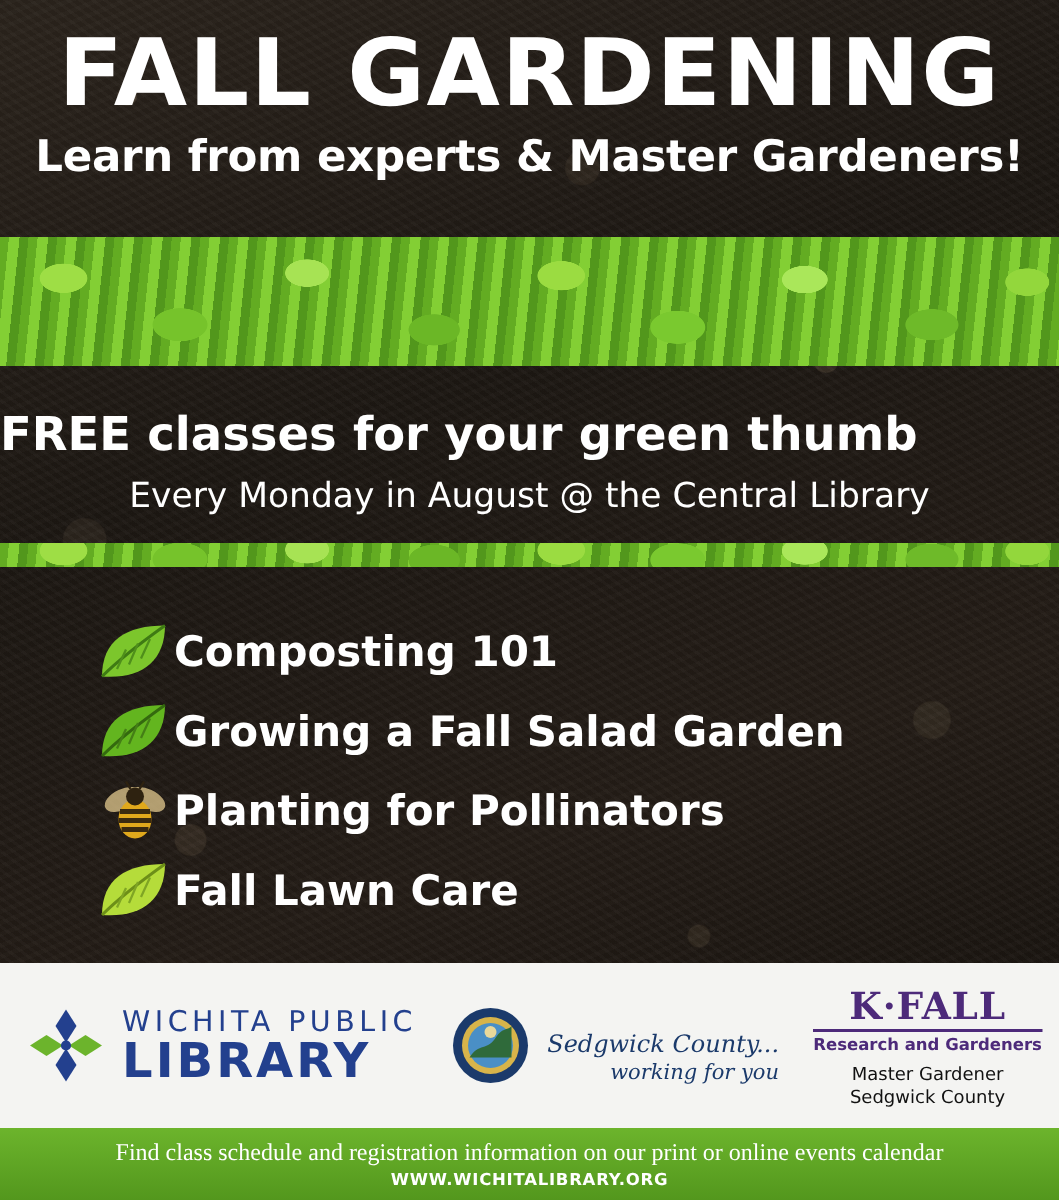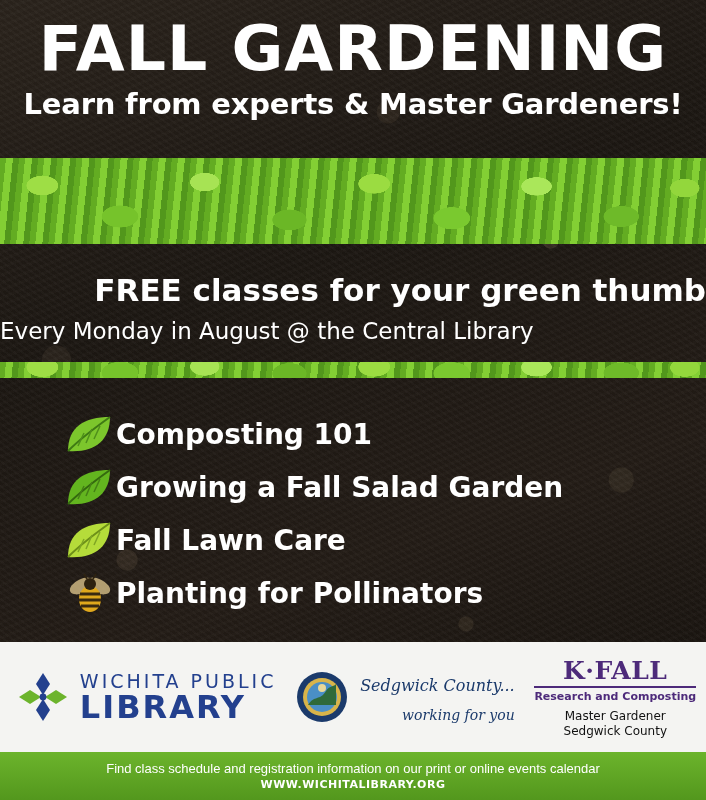--- a/index.html
+++ b/index.html
@@ -67,28 +67,28 @@
       radial-gradient(ellipse 29px 17px at 88% 68%, #6eba29 0 60%, rgba(0,0,0,0) 62%),
       radial-gradient(ellipse 24px 15px at 97% 35%, #93d73c 0 60%, rgba(0,0,0,0) 62%),
       repeating-linear-gradient(96deg, #63ac22 0 6px, #83cf34 6px 13px, #52971c 13px 19px),
       linear-gradient(#5fa820, #468014);
   }
   .band-tall { top: 158px; height: 86px; }
   .band-short { top: 362px; height: 16px; }
 
   
   .free-line {
-    position: absolute; top: 272px; left: 0; width: 706px; text-align: right;
+    position: absolute; top: 272px; left: 0; width: 706px; text-align: left;
     font-family: "DejaVu Sans", sans-serif;
     font-weight: 700;
     font-size: 31px;
     color: #ffffff;
   }
   .when-line {
-    position: absolute; top: 318px; left: 0; width: 706px; text-align: left;
+    position: absolute; top: 318px; left: 0; width: 706px; text-align: center;
     font-family: "DejaVu Sans", sans-serif;
     font-weight: 400;
     font-size: 23px;
     color: #ffffff;
   }
 
   
   .classes { position: absolute; top: 408px; left: 64px; width: 600px; }
   .class-row { display: flex; align-items: center; height: 53px; }
   .bullet-icon { width: 52px; height: 44px; flex: 0 0 52px; position: relative; }
@@ -116,21 +116,21 @@
     font-family: "DejaVu Sans", sans-serif; font-size: 32px; letter-spacing: 2px;
     color: #23408e; font-weight: 700; margin-top: 3px;
   }
   .logo-county { display: flex; align-items: flex-end; gap: 12px; }
   .county-text { line-height: 1.15; }
   .county-l1 {
     font-family: "DejaVu Serif", serif; font-style: italic; font-size: 16px; color: #1b3a6b;
   }
   .county-l2 {
     font-family: "DejaVu Serif", serif; font-style: italic; font-size: 14px; color: #1b3a6b;
-    text-align: right; margin-top: 12px;
+    text-align: right; margin-top: 2px;
   }
   .logo-kstate { text-align: center; }
   .kstate-title {
     font-family: "DejaVu Serif", serif; font-weight: 700; font-size: 25px;
     color: #4d2a7a; letter-spacing: 0.5px;
   }
   .kstate-sub {
     font-family: "DejaVu Sans", sans-serif; font-weight: 700; font-size: 11px;
     color: #4d2a7a; border-top: 2px solid #4d2a7a; padding-top: 2px; margin-top: 1px;
   }
@@ -138,21 +138,21 @@
     font-family: "DejaVu Sans", sans-serif; font-size: 12px; color: #111; margin-top: 6px; line-height: 1.25;
   }
 
   
   .bottom-bar {
     position: absolute; left: 0; bottom: 0; width: 706px; height: 48px;
     background: linear-gradient(#6cb42c, #53971d);
     display: flex; flex-direction: column; align-items: center; justify-content: center;
   }
   .bottom-line1 {
-    font-family: Liberation Sans, sans-serif; font-size: 13px; color: #ffffff; text-align: center;
+    font-family: Liberation Serif, serif; font-size: 16px; color: #ffffff; text-align: center;
   }
   .bottom-line2 {
     font-family: "DejaVu Sans", sans-serif; font-weight: 700; font-size: 11px;
     color: #ffffff; letter-spacing: 0.5px; margin-top: 2px;
   }
 </style>
 </head>
 <body>
 
 <div class="poster">
@@ -185,45 +185,45 @@
 
     <div class="class-row">
       <span class="bullet-icon">
         <svg width="52" height="44" viewBox="0 0 52 44" aria-hidden="true">
           <path d="M4 38 C4 14 20 4 46 4 C46 28 30 40 4 38 Z" fill="#63b51f"></path>
           <path d="M4 38 C16 26 32 14 46 4" stroke="#34690f" stroke-width="2" fill="none"></path>
           <path d="M14 33 L20 20 M22 30 L28 16 M30 26 L36 13" stroke="#447f16" stroke-width="1.5" fill="none"></path>
         </svg>
       </span>
       <span class="class-label">Growing a Fall Salad Garden</span>
-    </div>
-
-    <div class="class-row">
-      <span class="bullet-icon">
-        <svg width="52" height="44" viewBox="0 0 52 44" aria-hidden="true">
-          <path d="M4 38 C4 14 20 4 46 4 C46 28 30 40 4 38 Z" fill="#b5dc3a"></path>
-          <path d="M4 38 C16 26 32 14 46 4" stroke="#6d8f18" stroke-width="2" fill="none"></path>
-          <path d="M14 33 L20 20 M22 30 L28 16 M30 26 L36 13" stroke="#7fa524" stroke-width="1.5" fill="none"></path>
-        </svg>
-      </span>
-      <span class="class-label">Fall Lawn Care</span>
     </div>
 
     <div class="class-row">
       <span class="bullet-icon">
         <svg width="52" height="44" viewBox="0 0 52 44" aria-hidden="true">
           <ellipse cx="18" cy="14" rx="13" ry="7" fill="#e3c98f" opacity="0.75" transform="rotate(-25 18 14)"></ellipse>
           <ellipse cx="34" cy="14" rx="13" ry="7" fill="#e3c98f" opacity="0.75" transform="rotate(25 34 14)"></ellipse>
           <ellipse cx="26" cy="27" rx="11" ry="13" fill="#e0a81c"></ellipse>
           <path d="M16 22 H36 M15 28 H37 M17 34 H35" stroke="#3a2a10" stroke-width="3.2"></path>
           <circle cx="26" cy="12" r="6" fill="#2e2210"></circle>
           <path d="M23 7 L20 2 M29 7 L32 2" stroke="#2e2210" stroke-width="1.6"></path>
         </svg>
       </span>
       <span class="class-label">Planting for Pollinators</span>
+    </div>
+
+    <div class="class-row">
+      <span class="bullet-icon">
+        <svg width="52" height="44" viewBox="0 0 52 44" aria-hidden="true">
+          <path d="M4 38 C4 14 20 4 46 4 C46 28 30 40 4 38 Z" fill="#b5dc3a"></path>
+          <path d="M4 38 C16 26 32 14 46 4" stroke="#6d8f18" stroke-width="2" fill="none"></path>
+          <path d="M14 33 L20 20 M22 30 L28 16 M30 26 L36 13" stroke="#7fa524" stroke-width="1.5" fill="none"></path>
+        </svg>
+      </span>
+      <span class="class-label">Fall Lawn Care</span>
     </div>
   </div>
 
   <div class="footer">
 
     <div class="logo-wpl">
       <svg width="54" height="54" viewBox="0 0 54 54" aria-hidden="true">
         <path d="M27 3 L34 14 L27 25 L20 14 Z" fill="#23408e"></path>
         <path d="M27 29 L34 40 L27 51 L20 40 Z" fill="#23408e"></path>
         <path d="M3 27 L14 20 L25 27 L14 34 Z" fill="#6cb42c"></path>
@@ -245,21 +245,21 @@
         <circle cx="26" cy="17" r="4" fill="#e9d89a"></circle>
       </svg>
       <span class="county-text">
         <div class="county-l1">Sedgwick County...</div>
         <div class="county-l2">working for you</div>
       </span>
     </div>
 
     <div class="logo-kstate">
       <div class="kstate-title">K·FALL</div>
-      <div class="kstate-sub">Research and Composting</div>
+      <div class="kstate-sub">Research and Gardeners</div>
       <div class="kstate-mg">
         <div>Master Gardener</div>
         <div>Sedgwick County</div>
       </div>
     </div>
   </div>
 
   <div class="bottom-bar">
     <div class="bottom-line1">Find class schedule and registration information on our print or online events calendar</div>
     <div class="bottom-line2">WWW.WICHITALIBRARY.ORG</div>

